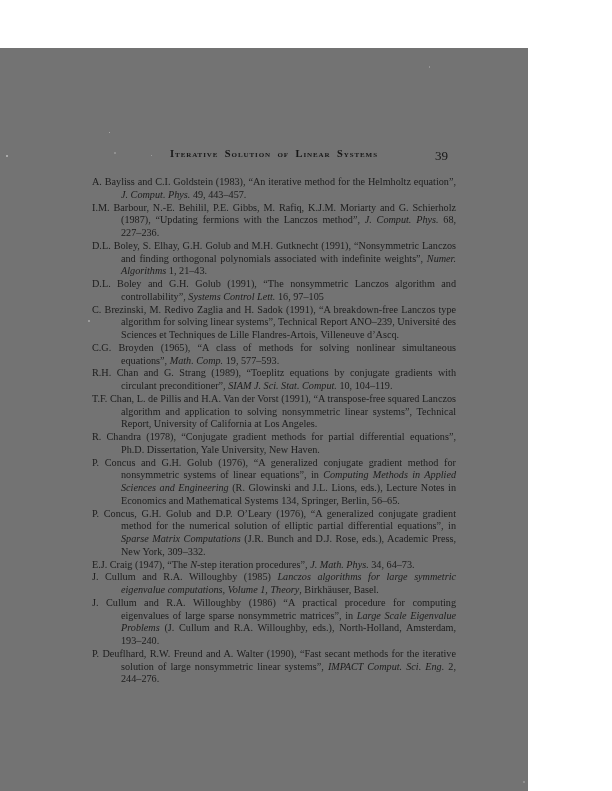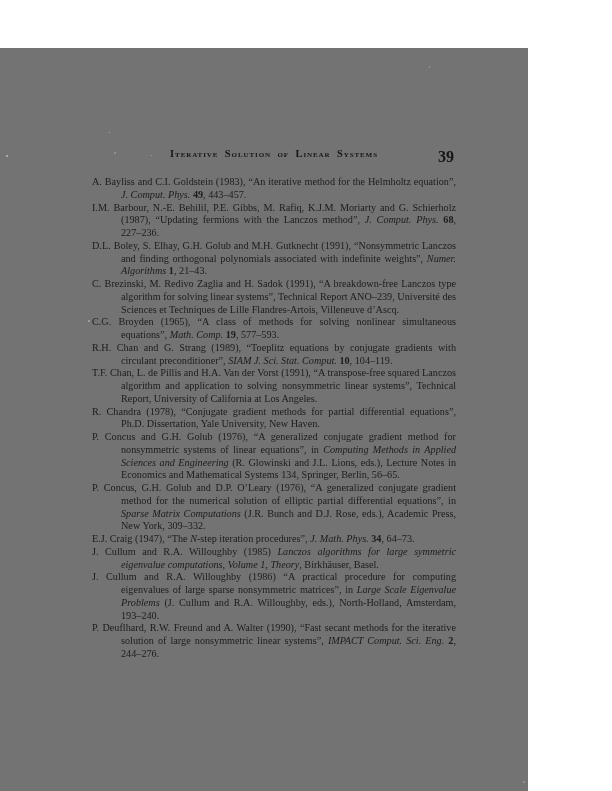--- a/index.html
+++ b/index.html
@@ -30,42 +30,42 @@
     font-variant: small-caps;
     font-weight: 600;
     font-size: 10.5px;
     letter-spacing: 0.9px;
     word-spacing: 3px;
     color: #161616;
     white-space: nowrap;
   }
   .page-number {
     position: absolute;
-    right: 2px;
+    right: 8px;
     top: 0;
-    font-size: 16px;
-    font-weight: 700;
+    font-size: 13px;
+    font-weight: 400;
     color: #161616;
   }
   .refs {
     position: absolute;
     left: 92px;
     top: 128px;
     width: 364px;
     font-size: 10.2px;
     line-height: 12.75px;
     text-align: justify;
     color: #1c1c1c;
   }
   .ref {
     padding-left: 29px;
     text-indent: -29px;
   }
   .ref i { }
-  .ref b { font-weight: 700; }
+  .ref b { font-weight: 400; }
 
   
   .artifact { position: absolute; pointer-events: none; }
   .strip-a { left: 584px; top: 0; width: 28px; height: 3px; background: #ababab; }
   .strip-b { left: 566px; top: 0; width: 18px; height: 2px; background: #d6d6d6; }
   .tick-a { left: 608px; top: 31px; width: 2px; height: 12px; background: #cccccc; }
   .tick-b { left: 608px; top: 56px; width: 2px; height: 5px; background: #d4d4d4; }
   .tick-c { left: 609px; top: 84px; width: 2px; height: 5px; background: #d4d4d4; }
   .speck { border-radius: 50%; }
   .sp1 { left: 114px; top: 104px; width: 2px; height: 2px; background: #9a9a9a; }
@@ -84,20 +84,21 @@
 
   <div class="header">
     <span class="running-title">Iterative Solution of Linear Systems</span>
     <span class="page-number">39</span>
   </div>
 
   <div class="refs" id="refs">
       <div class="ref"><span>A. Bayliss and C.I. Goldstein (1983), “An iterative method for the Helmholtz equation”, </span><i>J. Comput. Phys.</i><span> </span><b>49</b><span>, 443–457.</span></div>
       <div class="ref"><span>I.M. Barbour, N.-E. Behilil, P.E. Gibbs, M. Rafiq, K.J.M. Moriarty and G. Schierholz (1987), “Updating fermions with the Lanczos method”, </span><i>J. Comput. Phys.</i><span> </span><b>68</b><span>, 227–236.</span></div>
       <div class="ref"><span>D.L. Boley, S. Elhay, G.H. Golub and M.H. Gutknecht (1991), “Nonsymmetric Lanczos and finding orthogonal polynomials associated with indefinite weights”, </span><i>Numer. Algorithms</i><span> </span><b>1</b><span>, 21–43.</span></div>
+      <div class="ref"><span>D.L. Boley and G.H. Golub (1991), “The nonsymmetric Lanczos algorithm and controllability”, </span><i>Systems Control Lett.</i><span> </span><b>16</b><span>, 97–105</span></div>
       <div class="ref"><span>C. Brezinski, M. Redivo Zaglia and H. Sadok (1991), “A breakdown-free Lanczos type algorithm for solving linear systems”, Technical Report ANO–239, Université des Sciences et Techniques de Lille Flandres-Artois, Villeneuve d’Ascq.</span></div>
       <div class="ref"><span>C.G. Broyden (1965), “A class of methods for solving nonlinear simultaneous equations”, </span><i>Math. Comp.</i><span> </span><b>19</b><span>, 577–593.</span></div>
       <div class="ref"><span>R.H. Chan and G. Strang (1989), “Toeplitz equations by conjugate gradients with circulant preconditioner”, </span><i>SIAM J. Sci. Stat. Comput.</i><span> </span><b>10</b><span>, 104–119.</span></div>
       <div class="ref"><span>T.F. Chan, L. de Pillis and H.A. Van der Vorst (1991), “A transpose-free squared Lanczos algorithm and application to solving nonsymmetric linear systems”, Technical Report, University of California at Los Angeles.</span></div>
       <div class="ref"><span>R. Chandra (1978), “Conjugate gradient methods for partial differential equations”, Ph.D. Dissertation, Yale University, New Haven.</span></div>
       <div class="ref"><span>P. Concus and G.H. Golub (1976), “A generalized conjugate gradient method for nonsymmetric systems of linear equations”, in </span><i>Computing Methods in Applied Sciences and Engineering</i><span> (R. Glowinski and J.L. Lions, eds.), Lecture Notes in Economics and Mathematical Systems 134, Springer, Berlin, 56–65.</span></div>
       <div class="ref"><span>P. Concus, G.H. Golub and D.P. O’Leary (1976), “A generalized conjugate gradient method for the numerical solution of elliptic partial differential equations”, in </span><i>Sparse Matrix Computations</i><span> (J.R. Bunch and D.J. Rose, eds.), Academic Press, New York, 309–332.</span></div>
       <div class="ref"><span>E.J. Craig (1947), “The </span><i>N</i><span>-step iteration procedures”, </span><i>J. Math. Phys.</i><span> </span><b>34</b><span>, 64–73.</span></div>
       <div class="ref"><span>J. Cullum and R.A. Willoughby (1985) </span><i>Lanczos algorithms for large symmetric eigenvalue computations, Volume 1, Theory</i><span>, Birkhäuser, Basel.</span></div>
       <div class="ref"><span>J. Cullum and R.A. Willoughby (1986) “A practical procedure for computing eigenvalues of large sparse nonsymmetric matrices”, in </span><i>Large Scale Eigenvalue Problems</i><span> (J. Cullum and R.A. Willoughby, eds.), North-Holland, Amsterdam, 193–240.</span></div>

